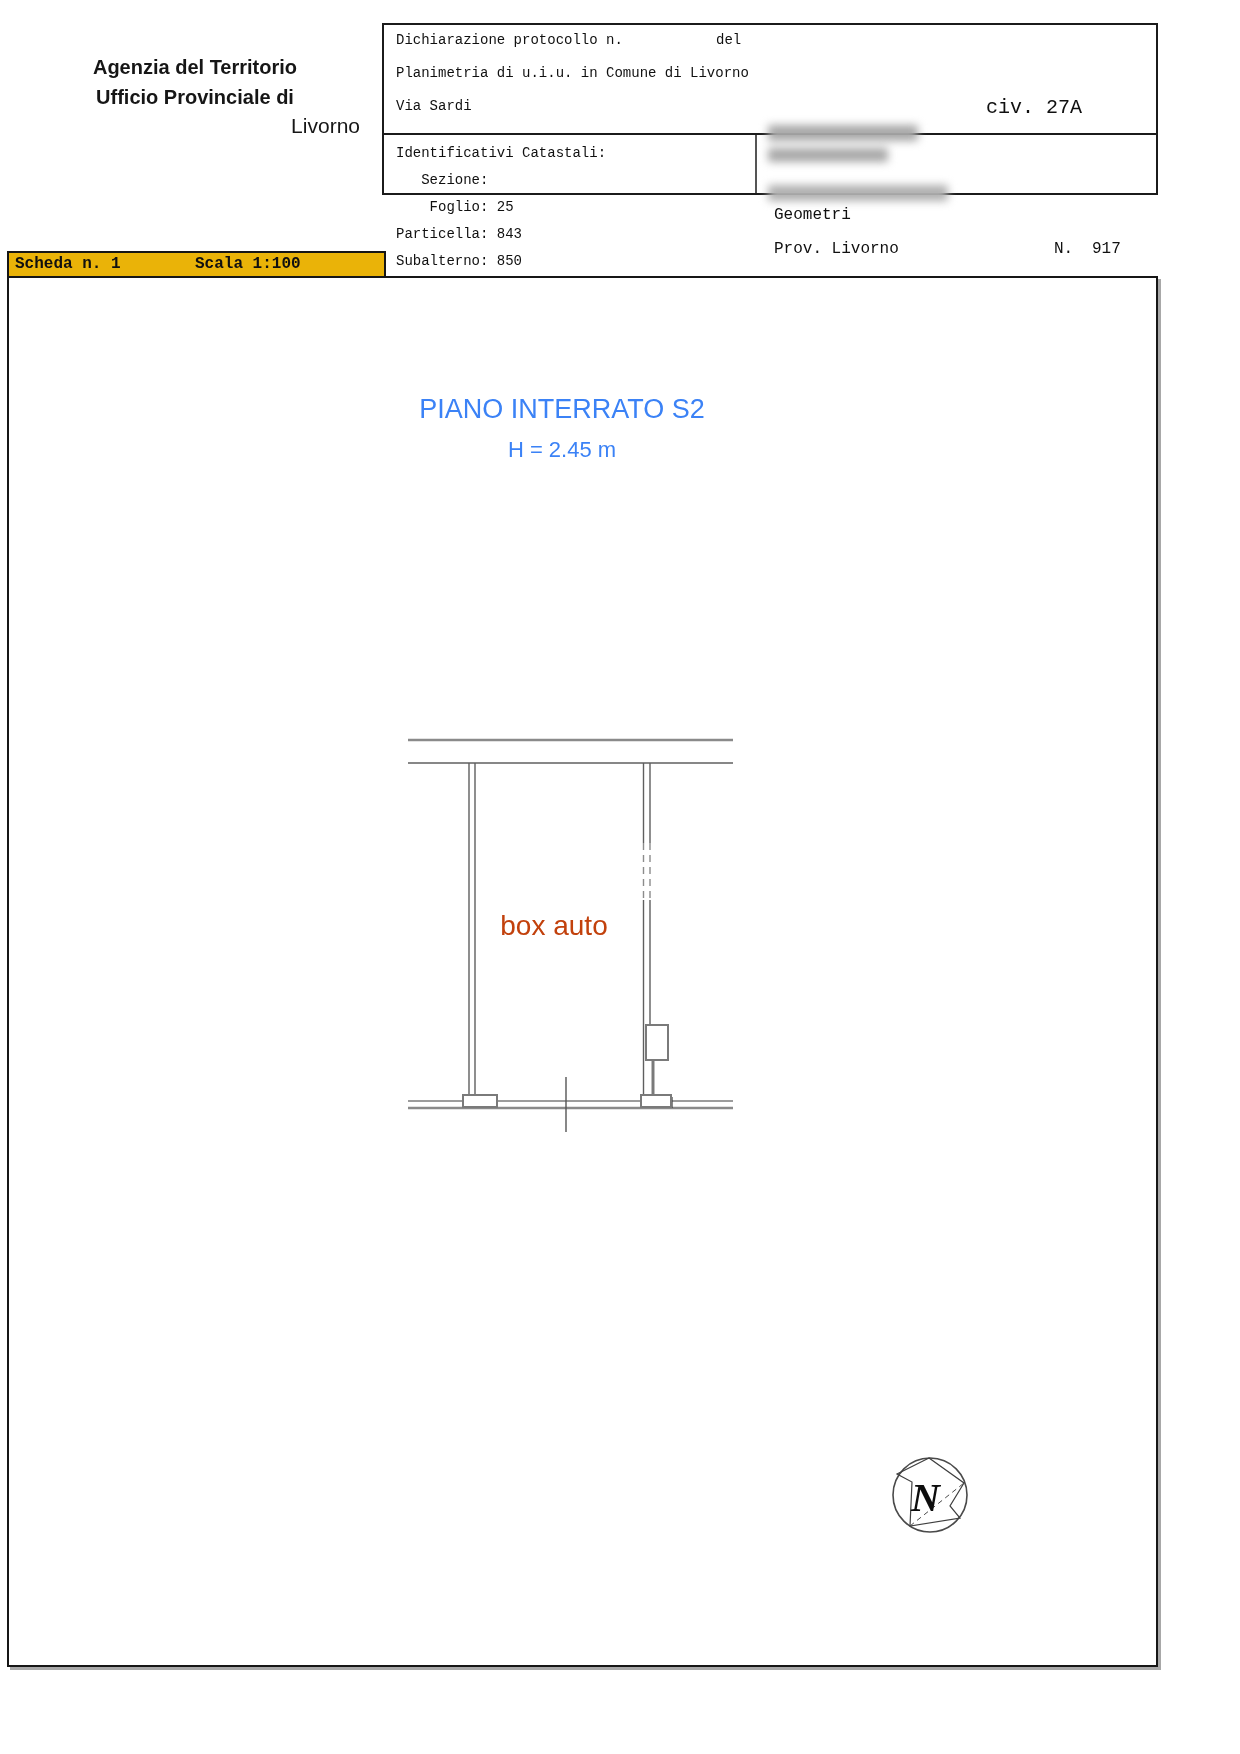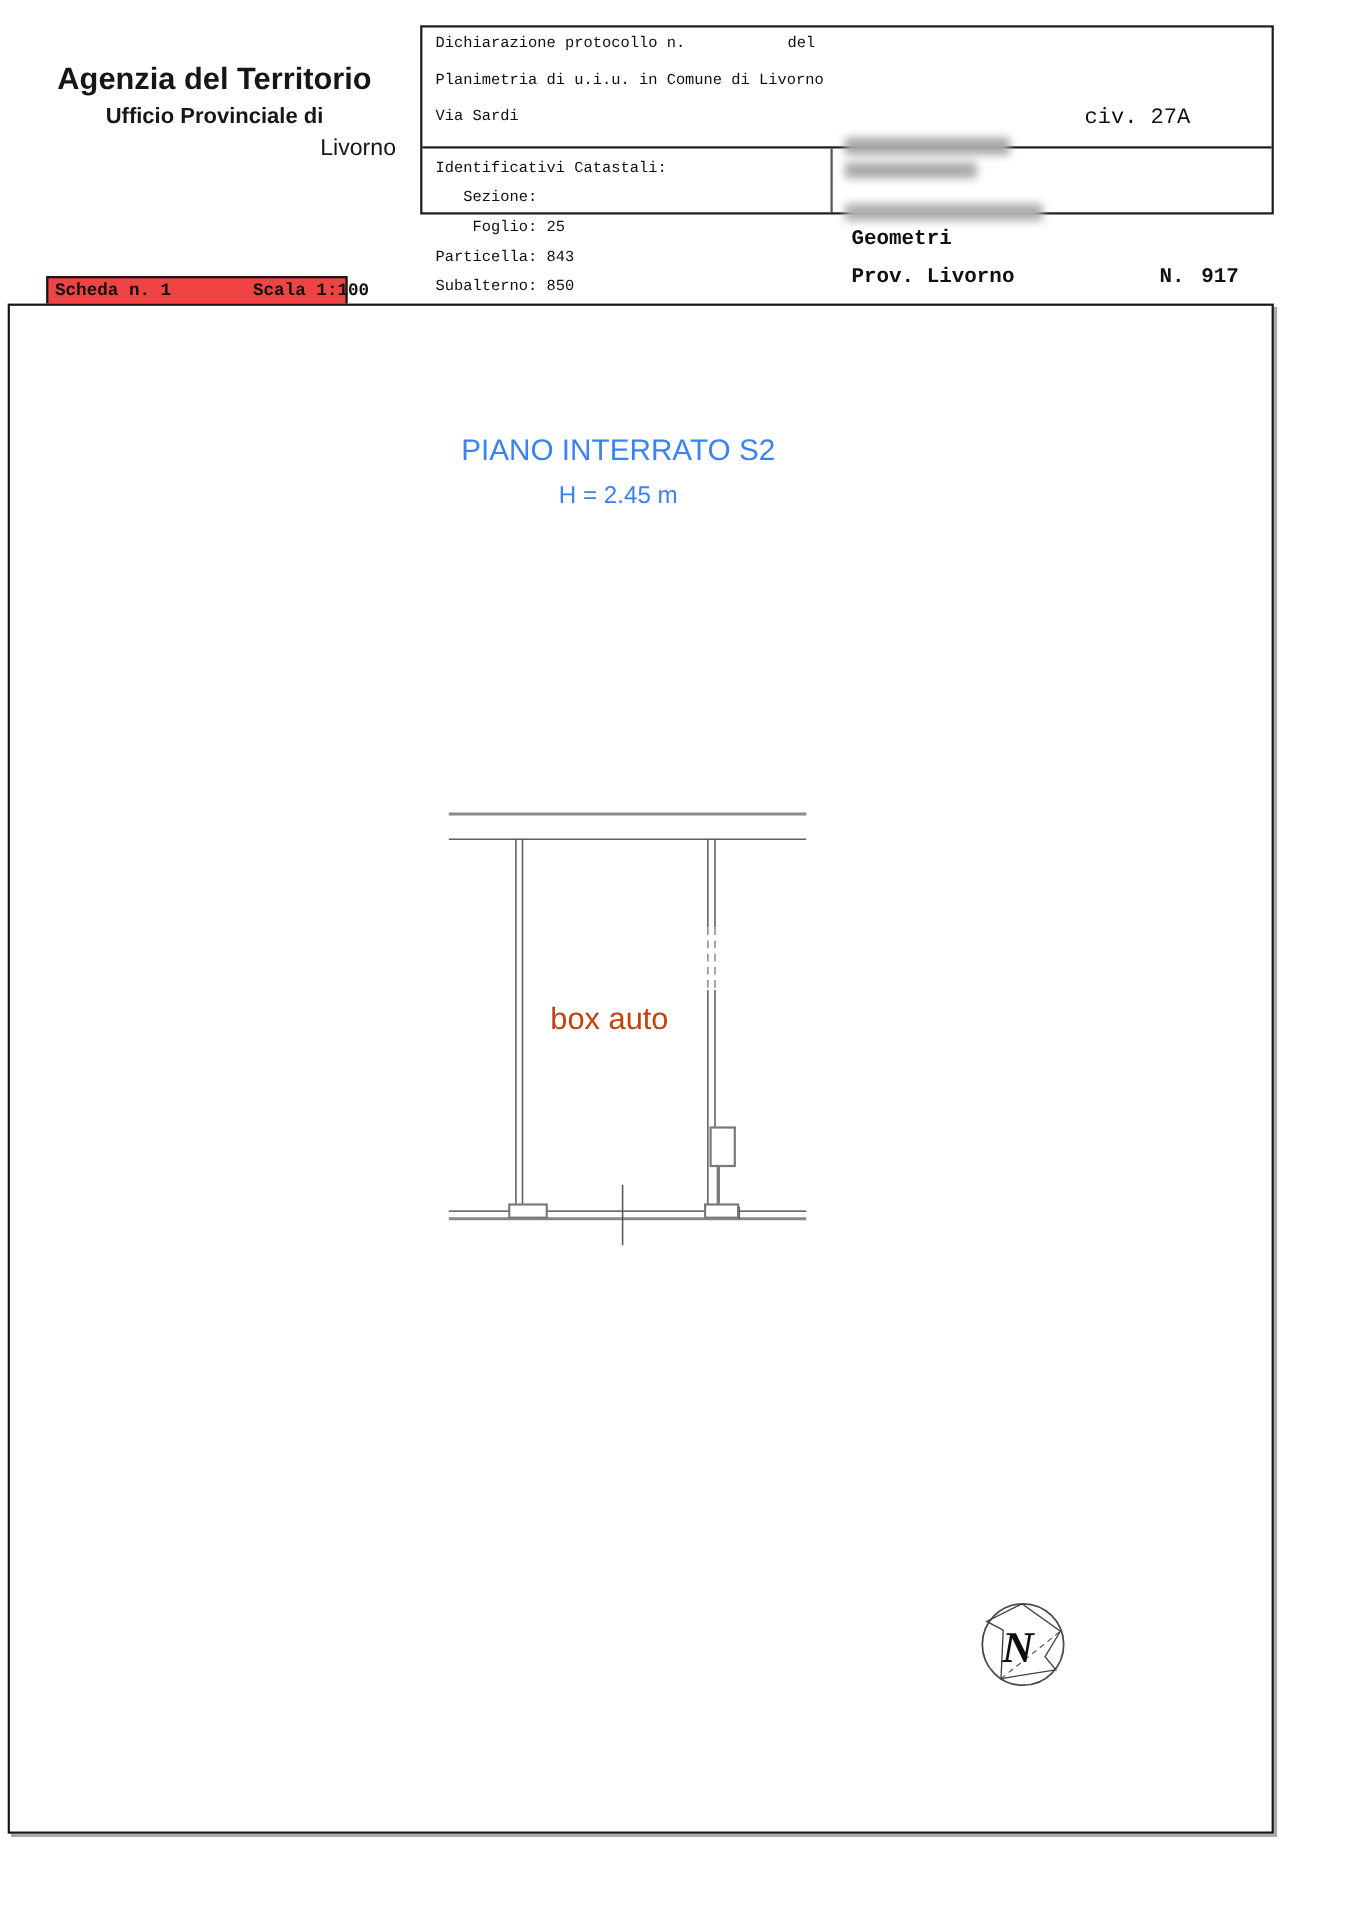--- a/index.html
+++ b/index.html
@@ -3,40 +3,40 @@
 <meta charset="utf-8">
 <style>
   html,body{margin:0;padding:0;background:#e8e8e8;}
   .page{position:relative;width:1240px;height:1754px;background:#ffffff;overflow:hidden;
         font-family:"Liberation Mono","DejaVu Sans Mono",monospace;color:#101010;}
   .abs{position:absolute;}
   .sans{font-family:"Liberation Sans","DejaVu Sans",sans-serif;}
 
   
   .agency{left:30px;top:56px;width:330px;text-align:center;color:#161616;}
-  .agency .a1{font-size:28px;font-weight:700;margin-bottom:7px;}
+  .agency .a1{font-size:20px;font-weight:700;margin-bottom:7px;}
   .agency .a2{font-size:27px;font-weight:700;letter-spacing:1px;margin-bottom:9px;}
   .agency .a3{font-size:20px;font-weight:700;margin-bottom:5px;}
   .agency .a4{font-size:21px;font-weight:400;text-align:right;}
 
   
   .decl{left:382px;top:23px;width:776px;height:172px;border:2px solid #1b1b1b;box-sizing:border-box;background:#fff;}
   .decl .t{font-size:14px;white-space:pre;}
-  .decl .big{font-size:19px;font-weight:bold;}
+  .decl .big{font-size:16px;}
   .hline{left:0;right:0;top:108px;height:2px;background:#1b1b1b;}
   .vline{left:371px;top:110px;bottom:0;width:2px;background:#555;}
   .identcol{left:12px;top:120px;}
   .identcol div{height:27px;font-size:14px;white-space:pre;}
 
   .blurbar{background:#b0b0b0;border-radius:2px;filter:blur(4px);}
   .blurwrap{filter:blur(4px);}
   .blurwrap .b{background:#a8a8a8;border-radius:2px;}
 
   
-  .scheda{left:7px;top:251px;width:274px;height:27px;border:2px solid #161616;box-sizing:border-box;background:#ef4444;margin-left:35px;}
+  .scheda{left:7px;top:251px;width:379px;height:27px;border:2px solid #161616;box-sizing:border-box;background:#eab308;}
   .scheda span{position:absolute;top:2px;font-size:16px;font-weight:700;white-space:pre;}
 
   
   .frame{left:7px;top:276px;width:1151px;height:1391px;border:2px solid #161616;box-sizing:border-box;
          background:#fff;box-shadow:3px 3px 0 #a8a8a8;}
 
   .plantitle{left:382px;top:394px;width:360px;text-align:center;color:#3b82f6;}
   .plantitle .pt1{font-size:27px;letter-spacing:0px;}
   .plantitle .pt2{font-size:22px;margin-top:12px;}
   .roomlabel{left:464px;top:910px;width:180px;text-align:center;font-size:28px;color:#c2410c;}

